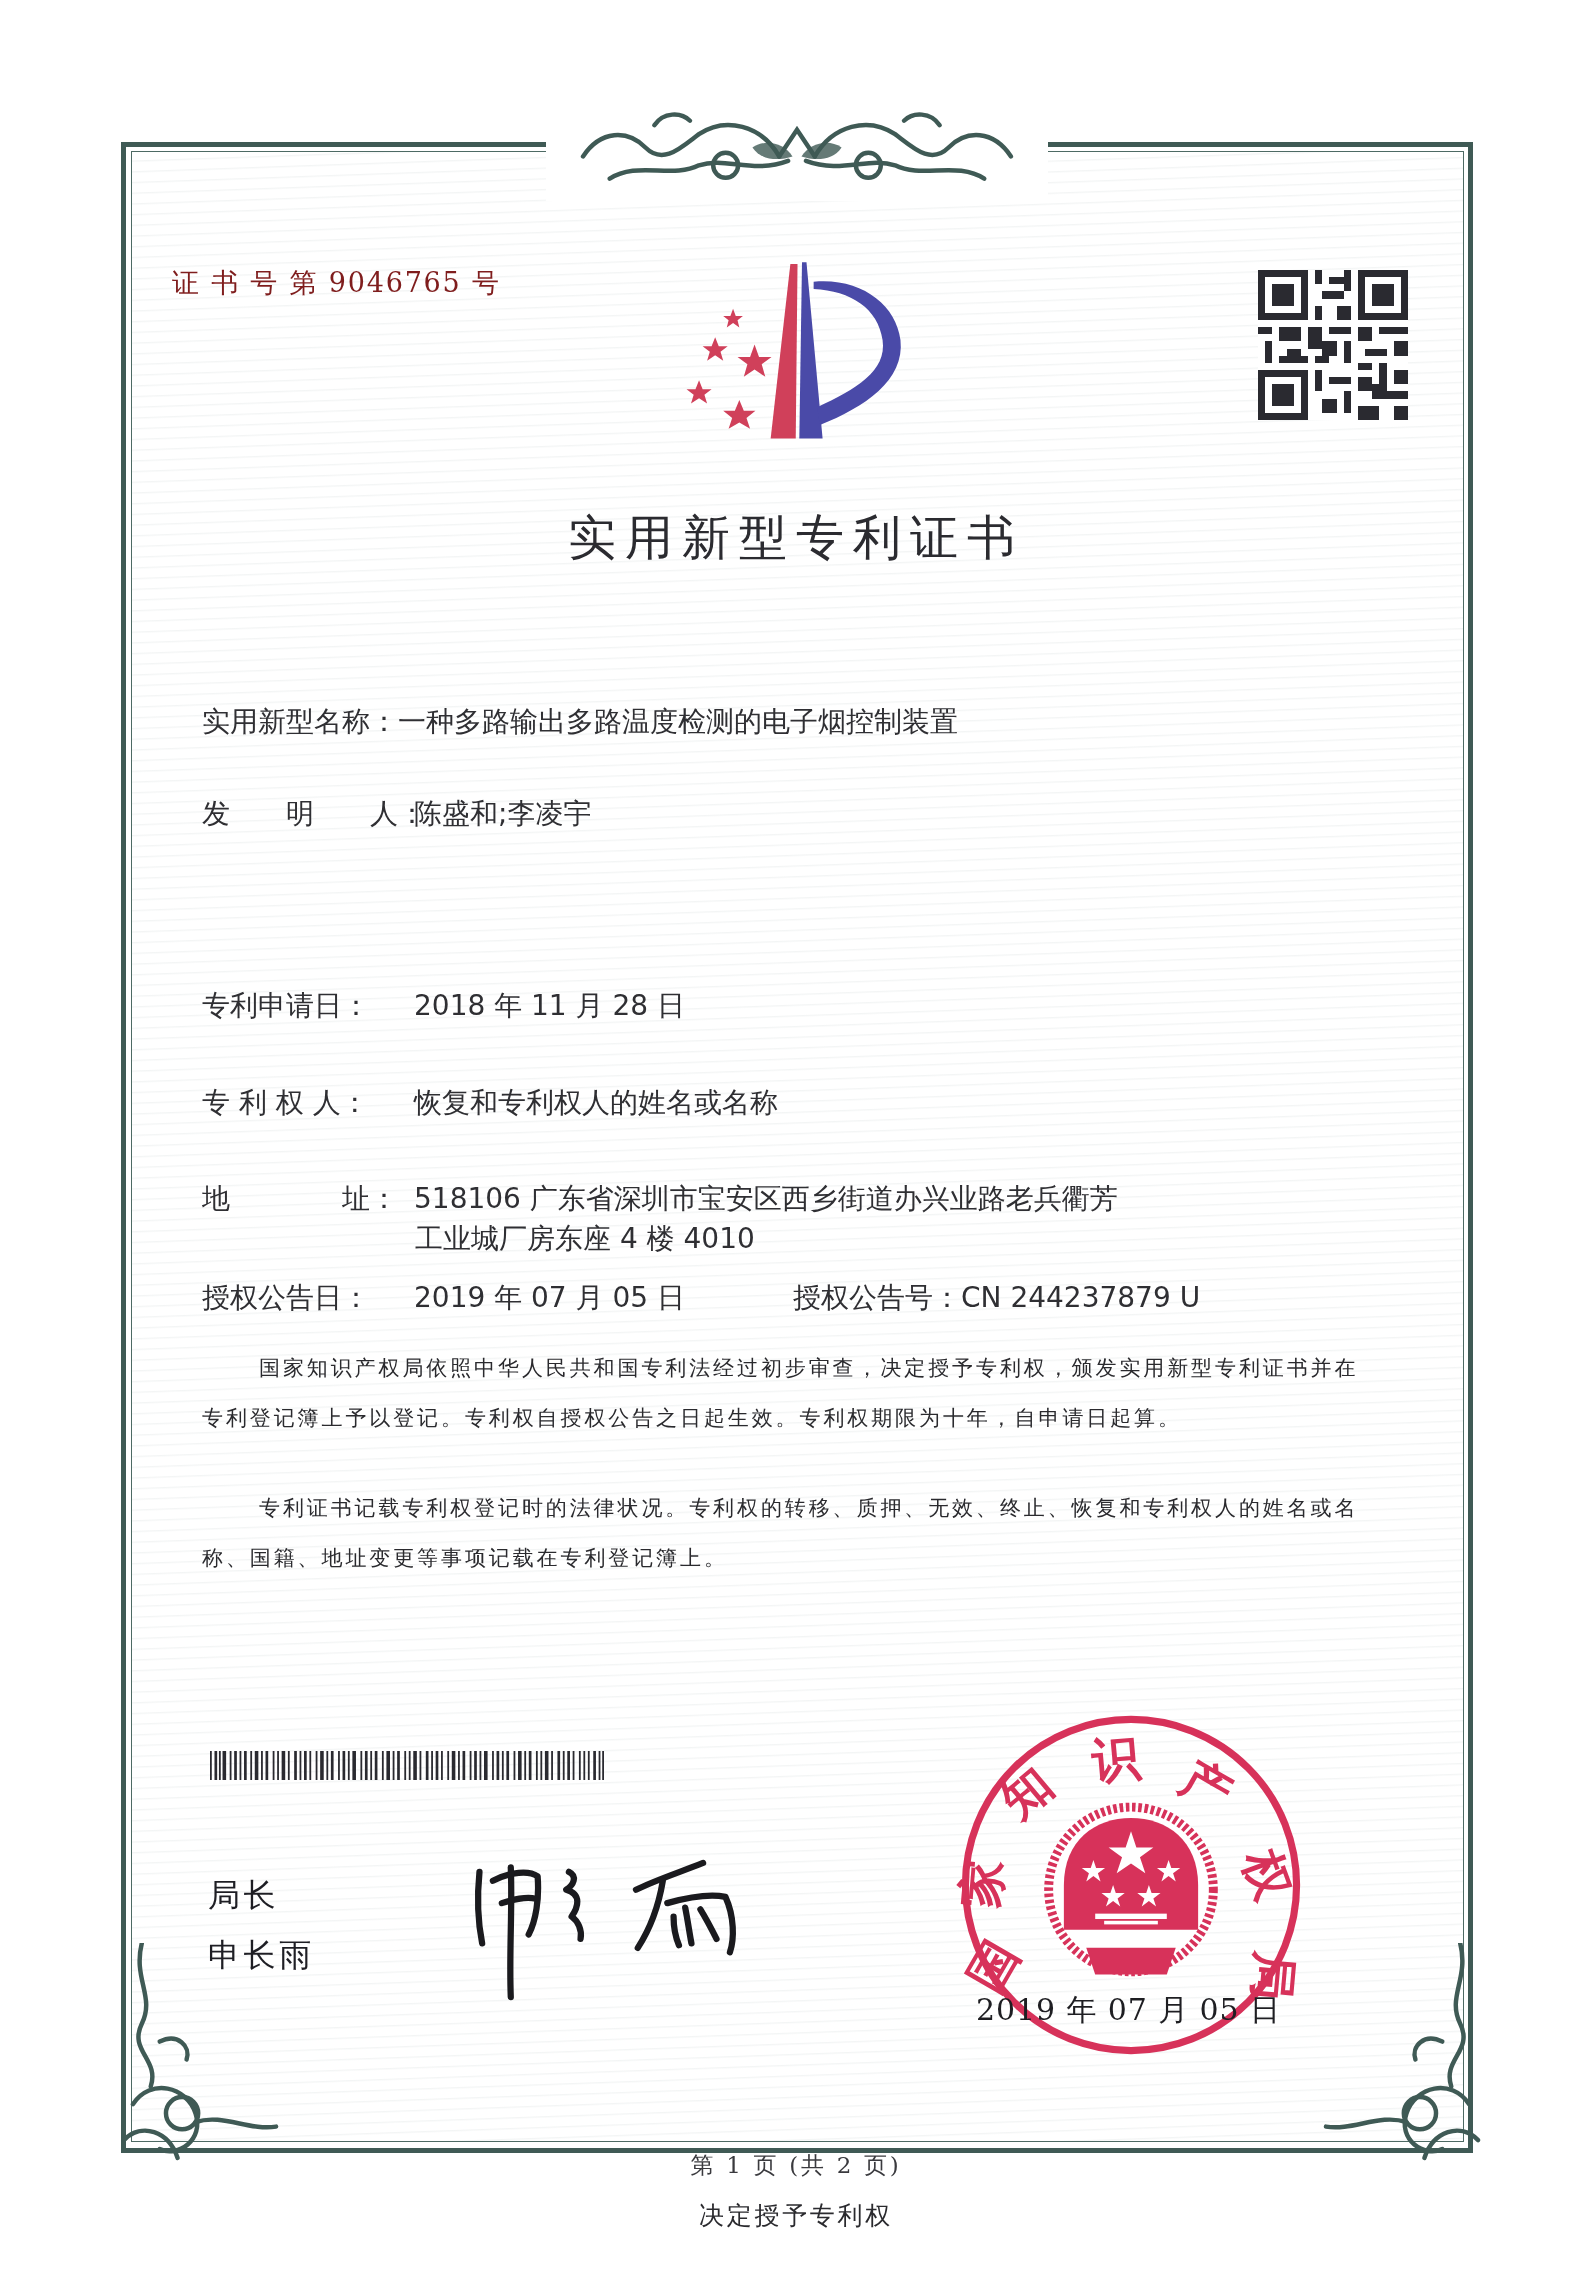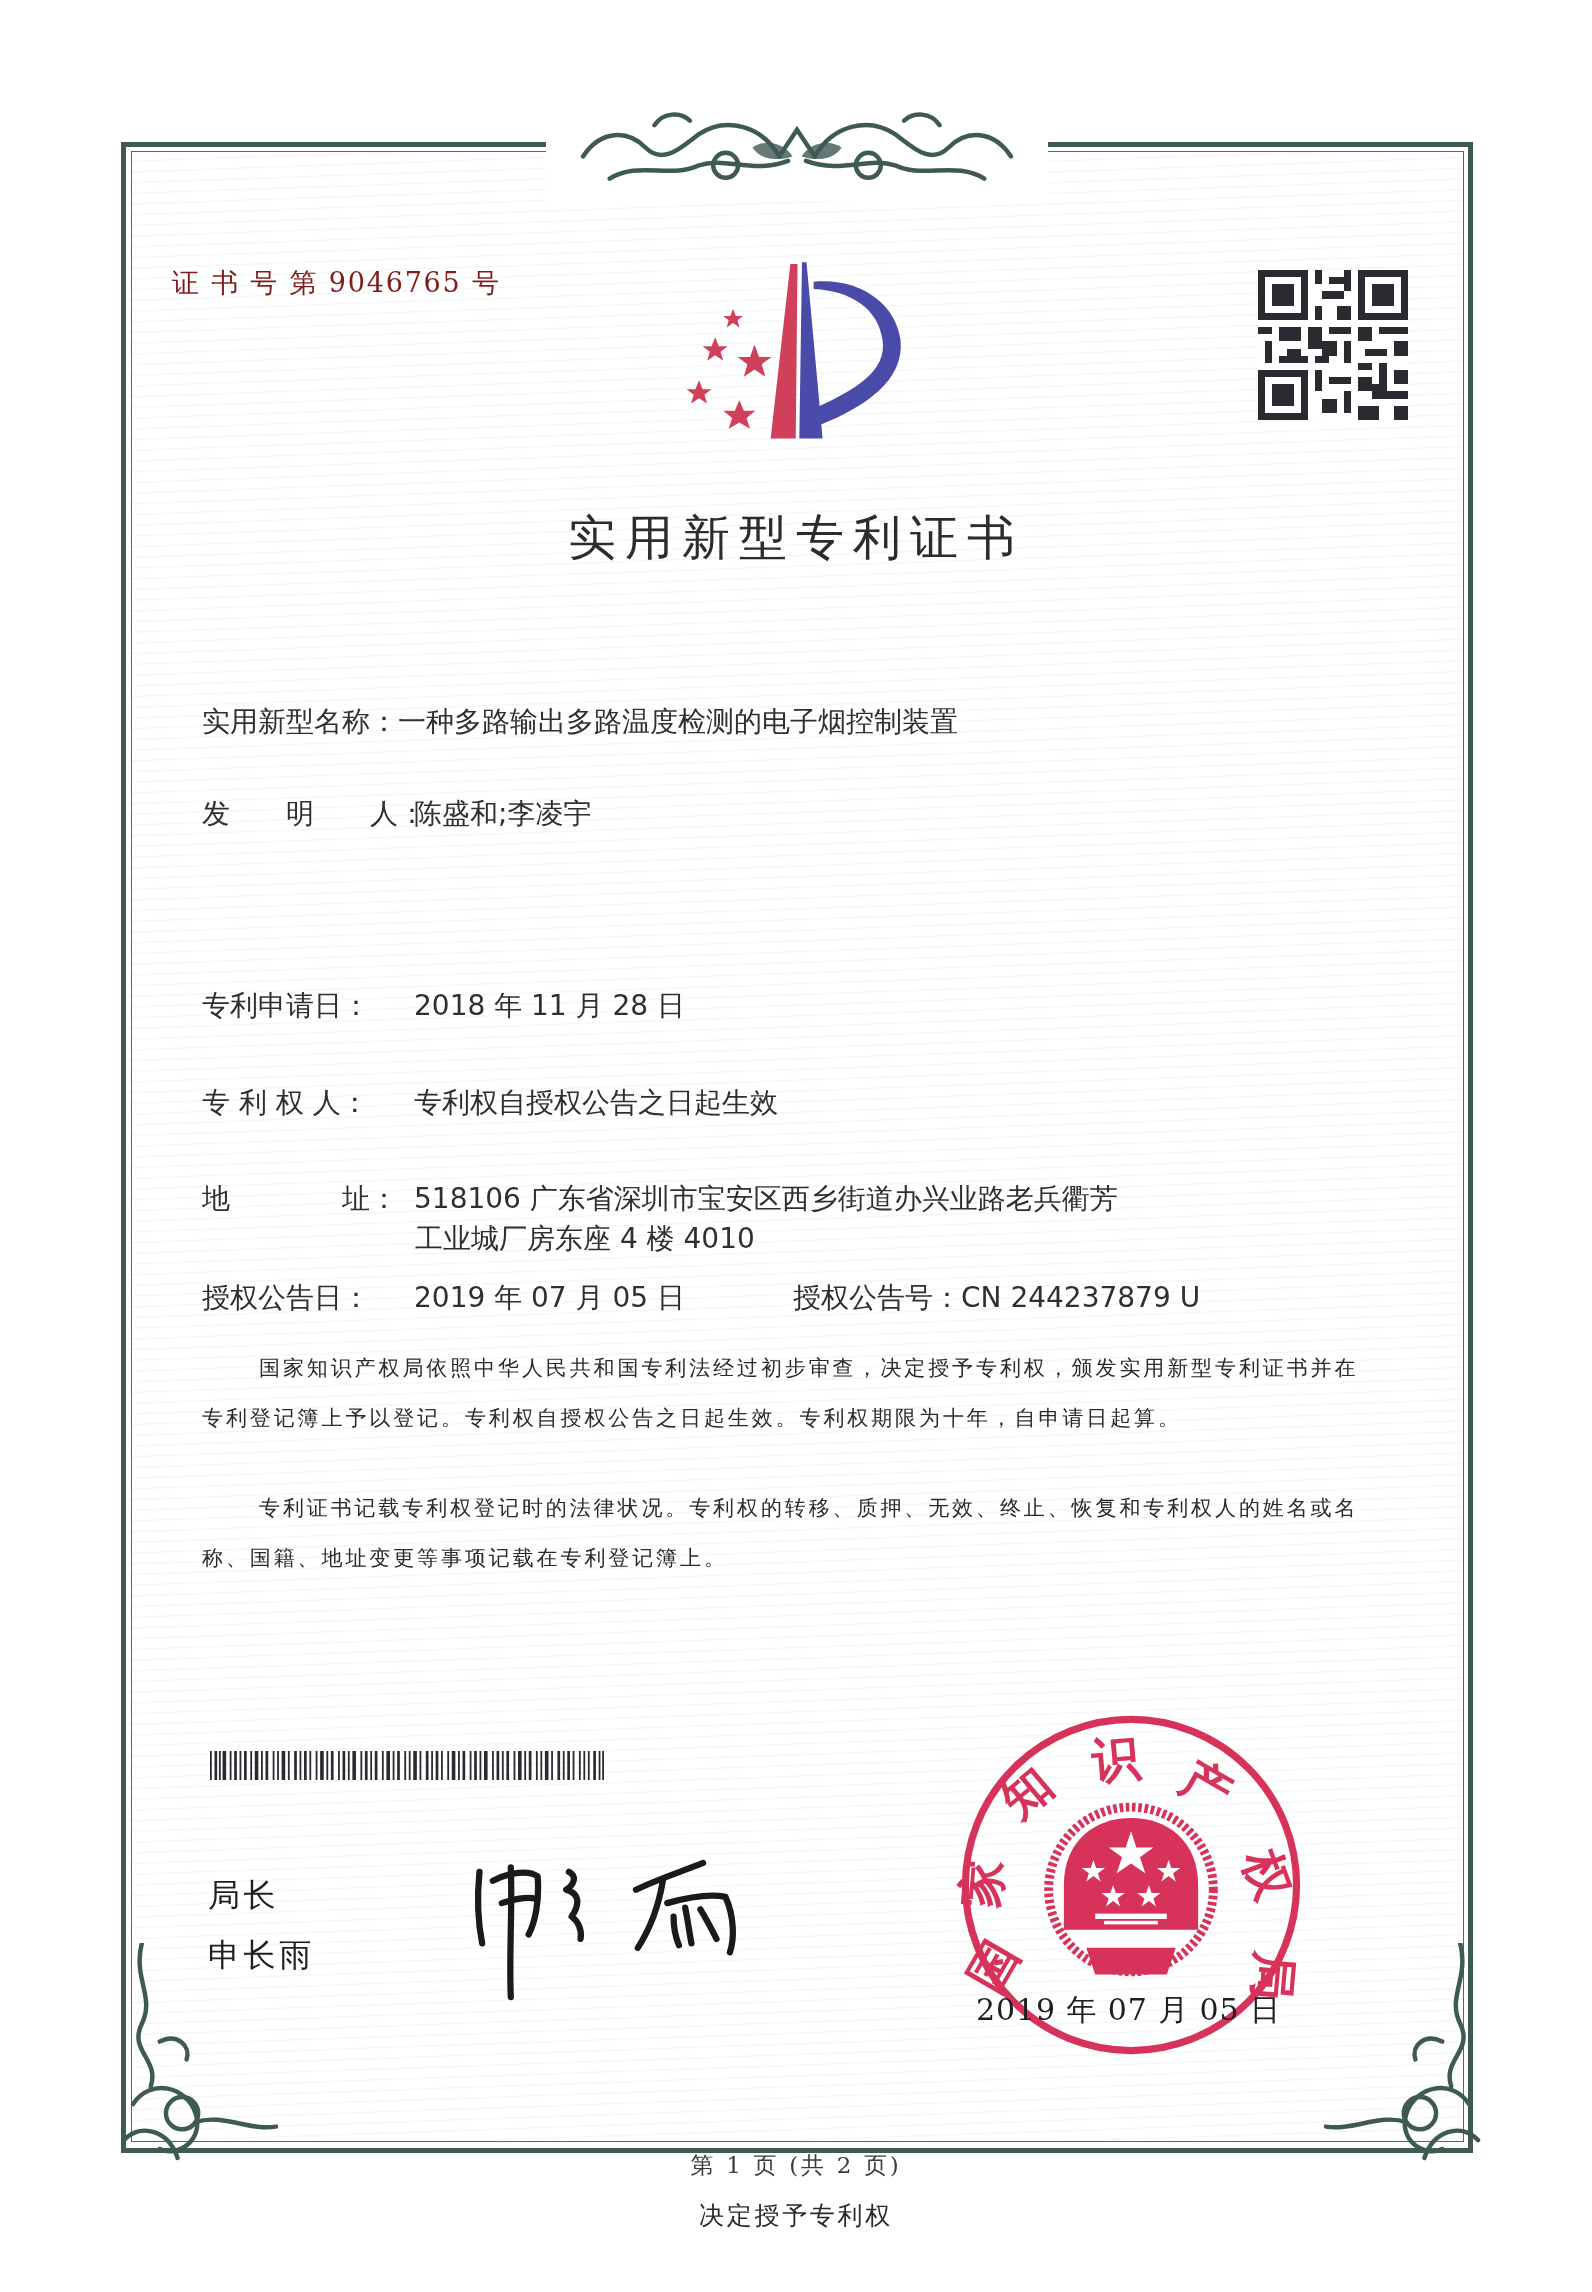--- a/index.html
+++ b/index.html
@@ -163,21 +163,21 @@
   <div class="row" style="top:703px;">
     <span class="lbl">实用新型名称：</span><span class="val">一种多路输出多路温度检测的电子烟控制装置</span>
   </div>
   <div class="row" style="top:795px;">
     <span class="lbl" style="width:212px;">发　　明　　人：</span><span class="val">陈盛和;李凌宇</span>
   </div>
   <div class="row" style="top:987px;">
     <span class="lbl" style="width:212px;">专利申请日：</span><span class="val">2018 年 11 月 28 日</span>
   </div>
   <div class="row" style="top:1084px;">
-    <span class="lbl" style="width:212px;">专 利 权 人：</span><span class="val">专利权自授权公告之日起生效</span>
+    <span class="lbl" style="width:212px;">专 利 权 人：</span><span class="val">恢复和专利权人的姓名或名称</span>
   </div>
   <div class="row" style="top:1180px;">
     <span class="lbl" style="width:212px;">地　　　　址：</span><span class="val">518106 广东省深圳市宝安区西乡街道办兴业路老兵衢芳</span>
   </div>
   <div class="addr2" style="top:1220px;">工业城厂房东座 4 楼 4010</div>
   <div class="row" style="top:1279px;">
     <span class="lbl" style="width:212px;">授权公告日：</span><span class="val">2019 年 07 月 05 日</span>
   </div>
   <div class="grant-no" style="top:1279px;">
     <span>授权公告号：</span><span>CN 244237879 U</span>

